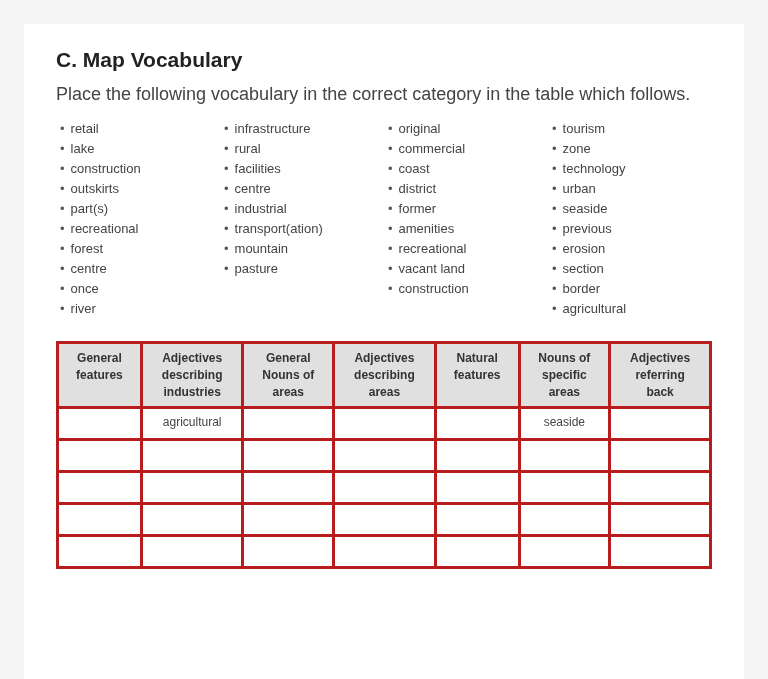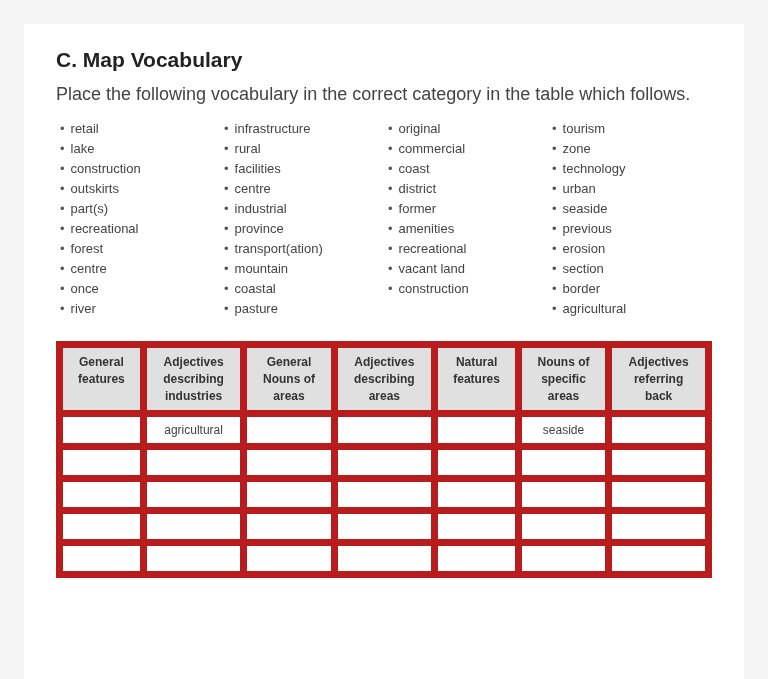--- a/index.html
+++ b/index.html
@@ -64,21 +64,21 @@
 
     
     .vocab-table {
       width: 100%;
       border-collapse: collapse;
       font-size: 12.5px;
       border: 1px solid #bbb;
     }
 
     .vocab-table th, .vocab-table td {
-      border: 7px solid #b91c1c;
+      border: 3px solid #b91c1c;
       padding: 6px 8px;
       text-align: center;
       vertical-align: top;
     }
 
     .vocab-table th {
       background: #e8e8e8;
       font-weight: bold;
       font-size: 12px;
       color: #333;
@@ -118,24 +118,22 @@
       <div class="vocab-item">once</div>
       <div class="vocab-item">river</div>
     </div>
 
     <div class="vocab-column">
       <div class="vocab-item">infrastructure</div>
       <div class="vocab-item">rural</div>
       <div class="vocab-item">facilities</div>
       <div class="vocab-item">centre</div>
       <div class="vocab-item">industrial</div>
-      <div class="vocab-item">province</div>
       <div class="vocab-item">transport(ation)</div>
       <div class="vocab-item">mountain</div>
-      <div class="vocab-item">coastal</div>
       <div class="vocab-item">pasture</div>
     </div>
 
     <div class="vocab-column">
       <div class="vocab-item">original</div>
       <div class="vocab-item">commercial</div>
       <div class="vocab-item">coast</div>
       <div class="vocab-item">district</div>
       <div class="vocab-item">former</div>
       <div class="vocab-item">amenities</div>

